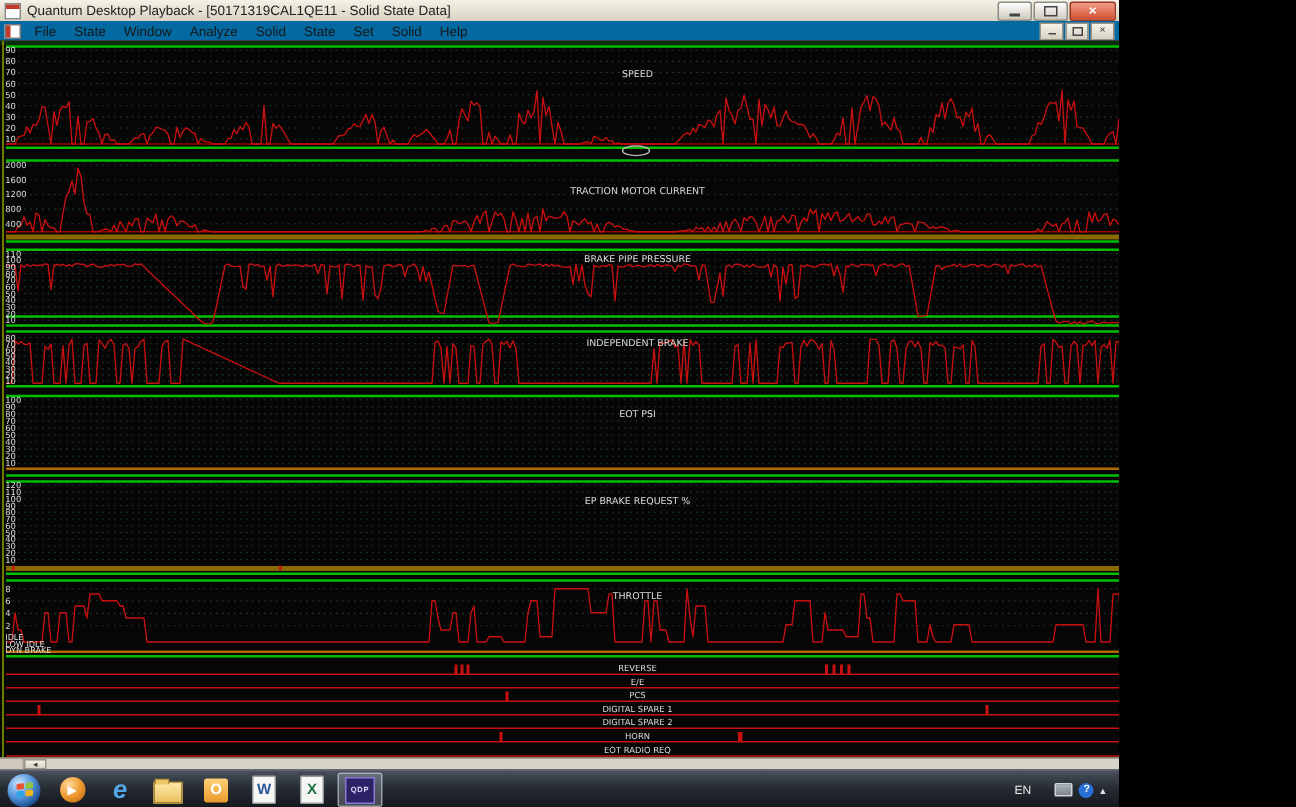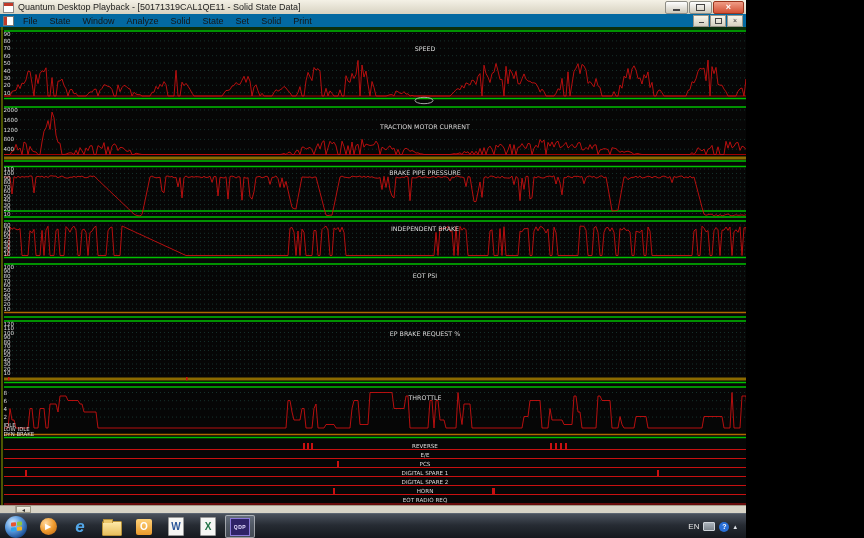--- a/index.html
+++ b/index.html
@@ -78,21 +78,21 @@
   .outlook{width:16px;height:16px;border-radius:2px;background:linear-gradient(#ffd27a,#e9992b);
     color:#fff;font-size:10px;font-weight:bold;display:flex;align-items:center;justify-content:center;}
   .page{width:14px;height:17px;background:#f6f6f4;border:1px solid #9a9a9a;border-radius:1px;
     display:flex;align-items:center;justify-content:center;font-size:10px;font-weight:bold;}
   .w-blue{color:#2b579a;} .x-green{color:#217346;}
   .qdp{width:18px;height:16px;background:#2e2266;border:1px solid #8a7ad8;color:#e4dcff;
     font-size:5px;font-weight:bold;display:flex;align-items:center;justify-content:center;letter-spacing:.5px;}
 
   
   .tray{margin-left:auto;display:flex;align-items:center;height:100%;color:#e8e8e8;}
-  .tray-lang{font-size:8px;margin-right:4px;}
+  .tray-lang{font-size:8px;margin-right:16px;}
   .kbd-icon{width:10px;height:7px;border:1px solid #cfd4da;border-radius:1px;margin-right:4px;
     background:linear-gradient(#aab2ba,#7d858d);}
   .help-circle{width:10px;height:10px;border-radius:50%;background:#2a6fd6;color:#fff;font-size:7px;
     font-weight:bold;display:flex;align-items:center;justify-content:center;margin-right:4px;}
   .hidden-icons{font-size:7px;color:#dfe3e8;margin-right:8px;}
   .tray-svg{margin-right:6px;display:block;}
   .clock{font-size:7px;line-height:8.5px;text-align:right;margin:0 4px 0 2px;color:#f0f0f0;}
   .show-desktop{width:7px;height:100%;border-left:1px solid #6a737f;
     background:linear-gradient(#3c434d,#20242b);}
 </style>
@@ -119,21 +119,21 @@
     <div class="child-icon"></div>
     <div id="menu-items" style="display:flex;">
         <span class="menu-item">File</span>
         <span class="menu-item">State</span>
         <span class="menu-item">Window</span>
         <span class="menu-item">Analyze</span>
         <span class="menu-item">Solid</span>
         <span class="menu-item">State</span>
         <span class="menu-item">Set</span>
         <span class="menu-item">Solid</span>
-        <span class="menu-item">Print</span>
+        <span class="menu-item">Help</span>
       </div>
     <div class="child-buttons">
       <div class="child-btn">
           <span class="minbar"></span>
         </div>
       <div class="child-btn">
           <span class="restorebox"></span>
         </div>
       <div class="child-btn">×</div>
     </div>

